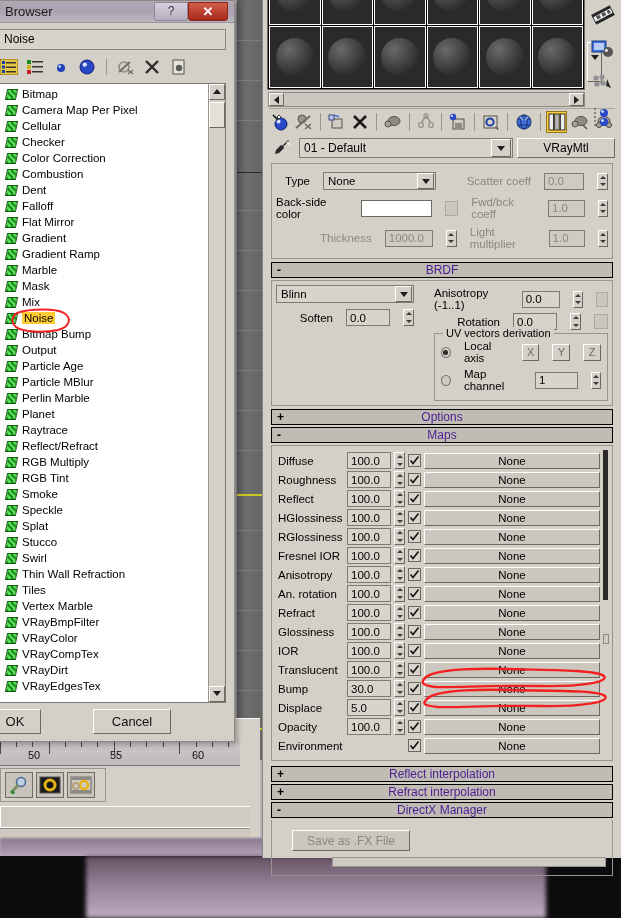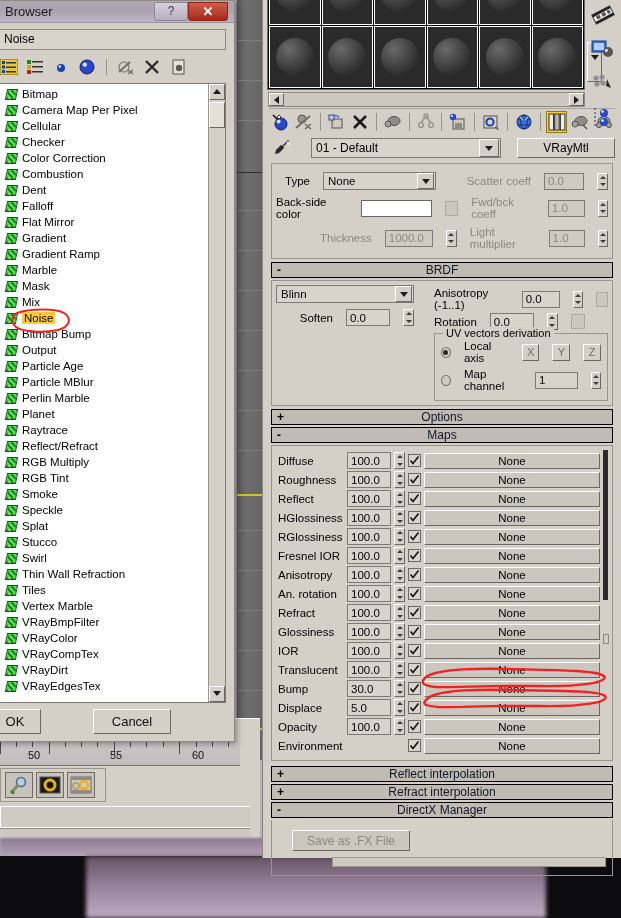--- a/index.html
+++ b/index.html
@@ -175,21 +175,21 @@
   }
 
   #me-toolbar {
     margin:4px 6px 0 6px; height:26px; display:flex; align-items:center; gap:2px;
     border-top:1px solid #a9a59f;
   }
   .me-sep { width:1px; height:18px; background:#9a968f; margin:0 3px; }
   .me-icon { width:22px; height:22px; display:flex; align-items:center; justify-content:center; }
   .me-icon.active { background:#ffcc33; border:1px solid #8c7a22; }
 
-  #mtl-row { margin:3px 6px 0 6px; height:22px; display:flex; align-items:center; gap:16px; }
+  #mtl-row { margin:3px 6px 0 6px; height:22px; display:flex; align-items:center; gap:4px; }
   #eyedropper { width:26px; height:20px; display:flex;align-items:center;justify-content:center; }
   #mtl-name {
     flex:1; height:20px; background:#d8d4cc; border:1px solid #7d7a75;
     display:flex; align-items:center; justify-content:space-between; padding-left:4px;
     font-size:12px; color:#000;
   }
   #mtl-drop {
     width:20px; height:18px; background:#d4d0c8; border:1px solid #fff;
     border-right-color:#6b6862; border-bottom-color:#6b6862;
     display:flex; align-items:center; justify-content:center; margin:0 1px;
@@ -199,21 +199,21 @@
     border-right-color:#6b6862; border-bottom-color:#6b6862;
     font-size:12px; display:flex; align-items:center; justify-content:center;
   }
 
   .panel { margin:4px 8px 0 8px; border:1px solid #9a968f; background:#d4d0c8; padding:4px; }
   .rollout-bar {
     height:16px; background:#c0bcb4; border:1px solid #000;
     display:flex; align-items:center; position:relative; margin:2px 0;
   }
   .rollout-bar .sign { position:absolute; left:5px; font-size:12px; color:#000; font-weight:bold; }
-  .rollout-bar .rtitle { flex:1; text-align:center; font-size:12px; color:#0f172a; }
+  .rollout-bar .rtitle { flex:1; text-align:center; font-size:12px; color:#4c1d95; }
 
   .fieldrow { display:flex; align-items:center; gap:13px; margin:2px 0; }
   .lbl { font-size:11.5px; color:#000; }
   .lbl.dim { color:#8b8880; }
   .txtbox {
     background:#d8d4cc; border:1px solid #7d7a75; height:17px; font-size:11.5px;
     color:#000; padding:0 3px; display:flex; align-items:center;
   }
   .txtbox.dim { color:#8b8880; background:#cfcbc3; }
   .spinner {
@@ -899,21 +899,21 @@
       <div style="flex:1">
         <div class="fieldrow" style="justify-content:flex-end">
           <span class="lbl">Anisotropy (-1..1)</span>
           <div class="txtbox" style="width:44px">0.0</div>
           <div class="spinner">
               <i class="up"></i>
               <i class="dn"></i>
             </div>
           <div class="smallbox"></div>
         </div>
-        <div class="fieldrow" style="justify-content:flex-start">
+        <div class="fieldrow" style="justify-content:flex-end">
           <span class="lbl">Rotation</span>
           <div class="txtbox" style="width:44px">0.0</div>
           <div class="spinner">
               <i class="up"></i>
               <i class="dn"></i>
             </div>
           <div class="smallbox"></div>
         </div>
         <div class="groupbox">
           <span class="gtitle">UV vectors derivation</span>

